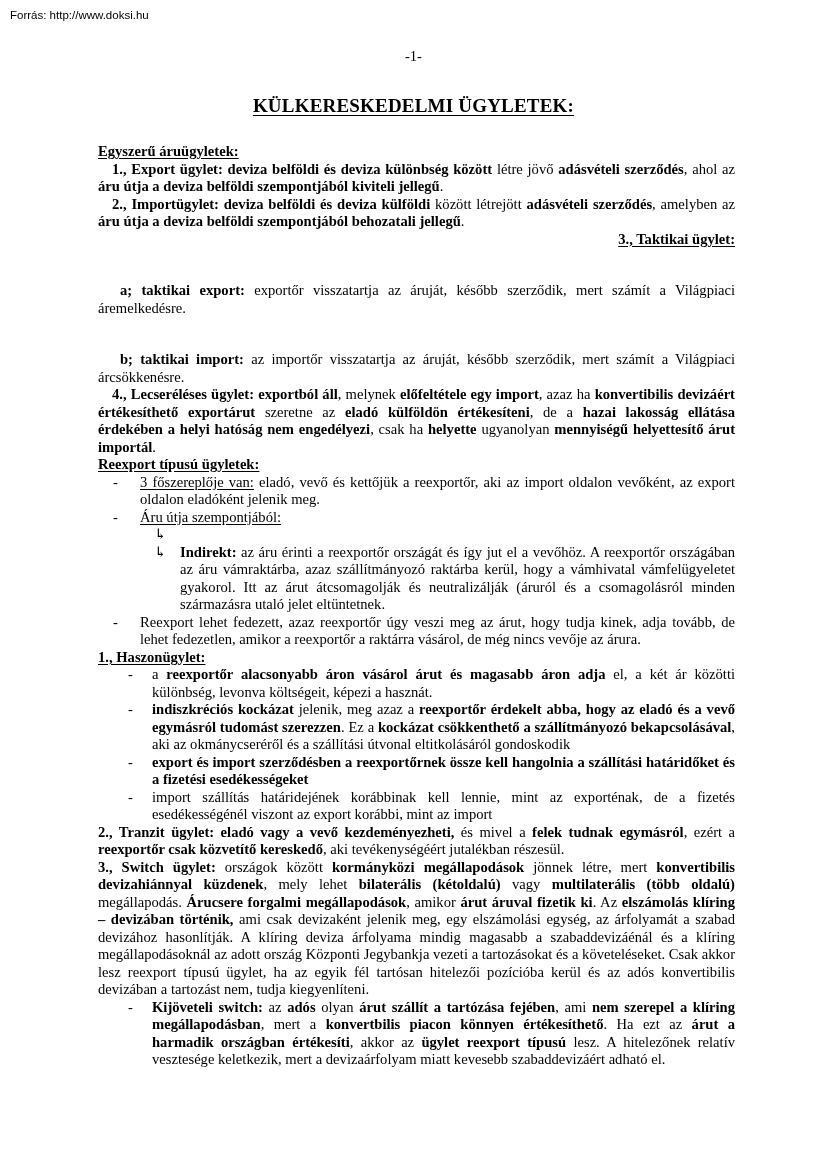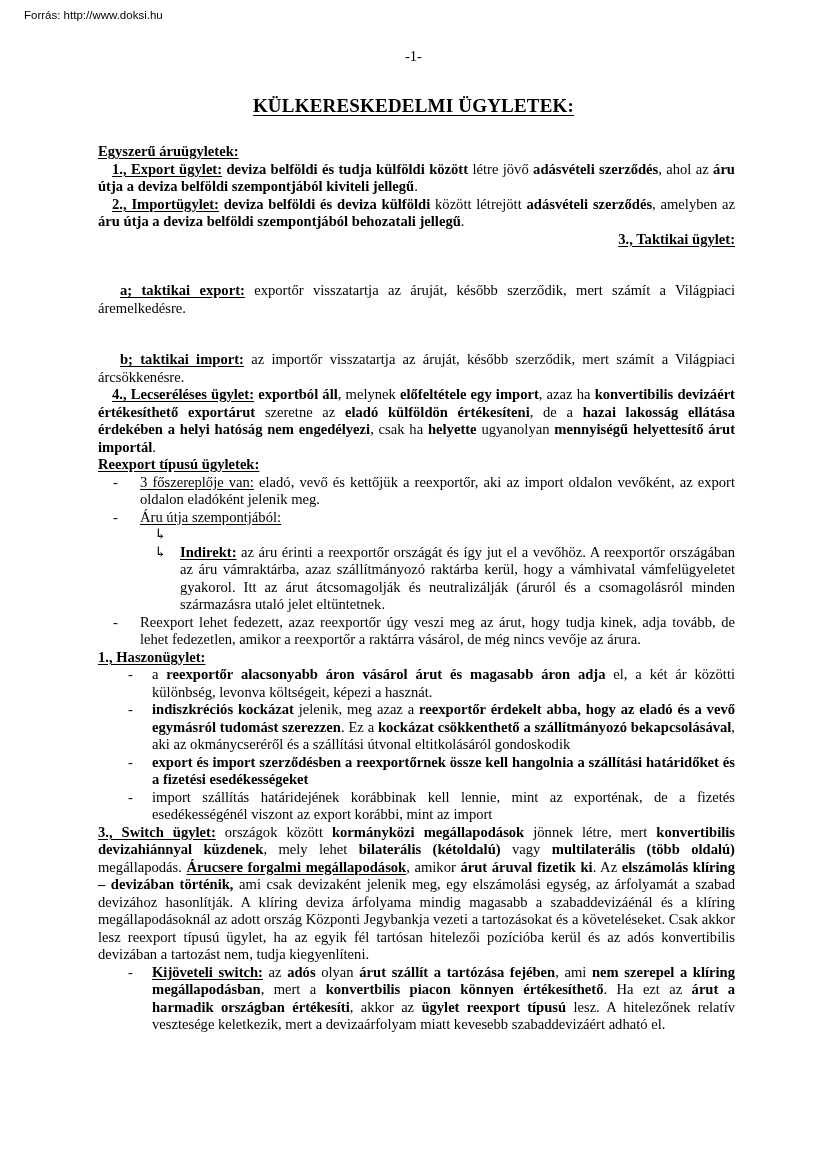--- a/index.html
+++ b/index.html
@@ -22,21 +22,20 @@
   }
   .source-line {
     position: absolute;
     left: 10px;
     top: 9px;
     font-family: "Liberation Sans", "DejaVu Sans", sans-serif;
     font-size: 11.5px;
     line-height: 13px;
     color: #000;
     white-space: nowrap;
-    margin-left: 14px;
   }
   .page-number {
     position: absolute;
     left: 0;
     right: 0;
     top: 48px;
     text-align: center;
     font-size: 14.5px;
     line-height: 17px;
   }
@@ -99,38 +98,38 @@
   
   .lvl1 > .mark { width: 27px; padding-left: 15px; }
   
   .lvl2 { padding-left: 56px; }
   .lvl2 > .mark { width: 26px; }
   
   .lvl1b > .mark { width: 24px; padding-left: 30px; }
 
   b { font-weight: bold; }
   u { text-decoration: underline; text-underline-offset: 2px; }
-  .bu { font-weight: bold; text-decoration: underline; text-underline-offset: 2px; }
+  .bu { font-weight: bold; text-underline-offset: 2px; }
 </style>
 </head>
 <body>
 
 <div class="page">
 
   <div class="source-line">Forrás: http://www.doksi.hu</div>
 
   <div class="page-number">-1-</div>
 
   <div class="doc-title">KÜLKERESKEDELMI ÜGYLETEK:</div>
 
   <div class="body-area">
 
     <p class="blk h-flush">Egyszerű áruügyletek:</p>
 
-    <p class="blk p-num"><span class="bu">1., Export ügylet:</span> <b>deviza belföldi és tudja külföldi között</b> <span>létre jövő</span> <b>adásvételi szerződés</b><span>, ahol az</span> <b>áru útja a deviza belföldi szempontjából kiviteli jellegű</b><span>.</span></p>
+    <p class="blk p-num"><span class="bu">1., Export ügylet:</span> <b>deviza belföldi és deviza különbség között</b> <span>létre jövő</span> <b>adásvételi szerződés</b><span>, ahol az</span> <b>áru útja a deviza belföldi szempontjából kiviteli jellegű</b><span>.</span></p>
 
     <p class="blk p-num"><span class="bu">2., Importügylet:</span> <b>deviza belföldi és deviza külföldi</b> <span>között létrejött</span> <b>adásvételi szerződés</b><span>, amelyben az</span> <b>áru útja a deviza belföldi szempontjából behozatali jellegű</b><span>.</span></p>
 
     <p class="blk p-num h-flush" style="text-indent:14px;text-align:right;">3., Taktikai ügylet:</p>
 
     <p class="blk p-let"><span class="bu">a; taktikai export:</span> <span>exportőr visszatartja az áruját, később szerződik, mert számít a Világpiaci áremelkedésre.</span></p>
 
     <p class="blk p-let"><span class="bu">b; taktikai import:</span> <span>az importőr visszatartja az áruját, később szerződik, mert számít a Világpiaci árcsökkenésre.</span></p>
 
     <p class="blk p-num"><span class="bu">4., Lecseréléses ügylet:</span> <b>exportból áll</b><span>, melynek</span> <b>előfeltétele egy import</b><span>, azaz ha</span> <b>konvertibilis devizáért értékesíthető exportárut</b> <span>szeretne az</span> <b>eladó külföldön értékesíteni</b><span>, de a</span> <b>hazai lakosság ellátása érdekében a helyi hatóság nem engedélyezi</b><span>, csak ha</span> <b>helyette</b> <span>ugyanolyan</span> <b>mennyiségű helyettesítő árut importál</b><span>.</span></p>
@@ -176,20 +175,21 @@
     <div class="bullet lvl1b">
       <span class="mark">-</span>
       <span class="txt"><b>export és import szerződésben a reexportőrnek össze kell hangolnia a szállítási határidőket és a fizetési esedékességeket</b></span>
     </div>
 
     <div class="bullet lvl1b">
       <span class="mark">-</span>
       <span class="txt">import szállítás határidejének korábbinak kell lennie, mint az exporténak, de a fizetés esedékességénél viszont az export korábbi, mint az import</span>
     </div>
 
+    <p class="blk"><span class="bu">2., Tranzit ügylet:</span> <b>eladó vagy a vevő kezdeményezheti,</b> <span>és mivel a</span> <b>felek tudnak egymásról</b><span>, ezért a</span> <b>reexportőr csak közvetítő kereskedő</b><span>, aki tevékenységéért jutalékban részesül.</span></p>
 
     <p class="blk"><span class="bu">3., Switch ügylet:</span> <span>országok között</span> <b>kormányközi megállapodások</b> <span>jönnek létre, mert</span> <b>konvertibilis devizahiánnyal küzdenek</b><span>, mely lehet</span> <b>bilaterális (kétoldalú)</b> <span>vagy</span> <b>multilaterális (több oldalú)</b> <span>megállapodás.</span> <span class="bu">Árucsere forgalmi megállapodások</span><span>, amikor</span> <b>árut áruval fizetik ki</b><span>. Az</span> <b>elszámolás klíring – devizában történik,</b> <span>ami csak devizaként jelenik meg, egy elszámolási egység, az árfolyamát a szabad devizához hasonlítják. A klíring deviza árfolyama mindig magasabb a szabaddevizáénál és a klíring megállapodásoknál az adott ország Központi Jegybankja vezeti a tartozásokat és a követeléseket. Csak akkor lesz reexport típusú ügylet, ha az egyik fél tartósan hitelezői pozícióba kerül és az adós konvertibilis devizában a tartozást nem, tudja kiegyenlíteni.</span></p>
 
     <div class="bullet lvl1b">
       <span class="mark">-</span>
       <span class="txt"><span class="bu">Kijöveteli switch:</span> <span>az</span> <b>adós</b> <span>olyan</span> <b>árut szállít a tartózása fejében</b><span>, ami</span> <b>nem szerepel a klíring megállapodásban</b><span>, mert a</span> <b>konvertbilis piacon könnyen értékesíthető</b><span>. Ha ezt az</span> <b>árut a harmadik országban értékesíti</b><span>, akkor az</span> <b>ügylet reexport típusú</b> <span>lesz. A hitelezőnek relatív vesztesége keletkezik, mert a devizaárfolyam miatt kevesebb szabaddevizáért adható el.</span></span>
     </div>
 
   </div>
 </div>

